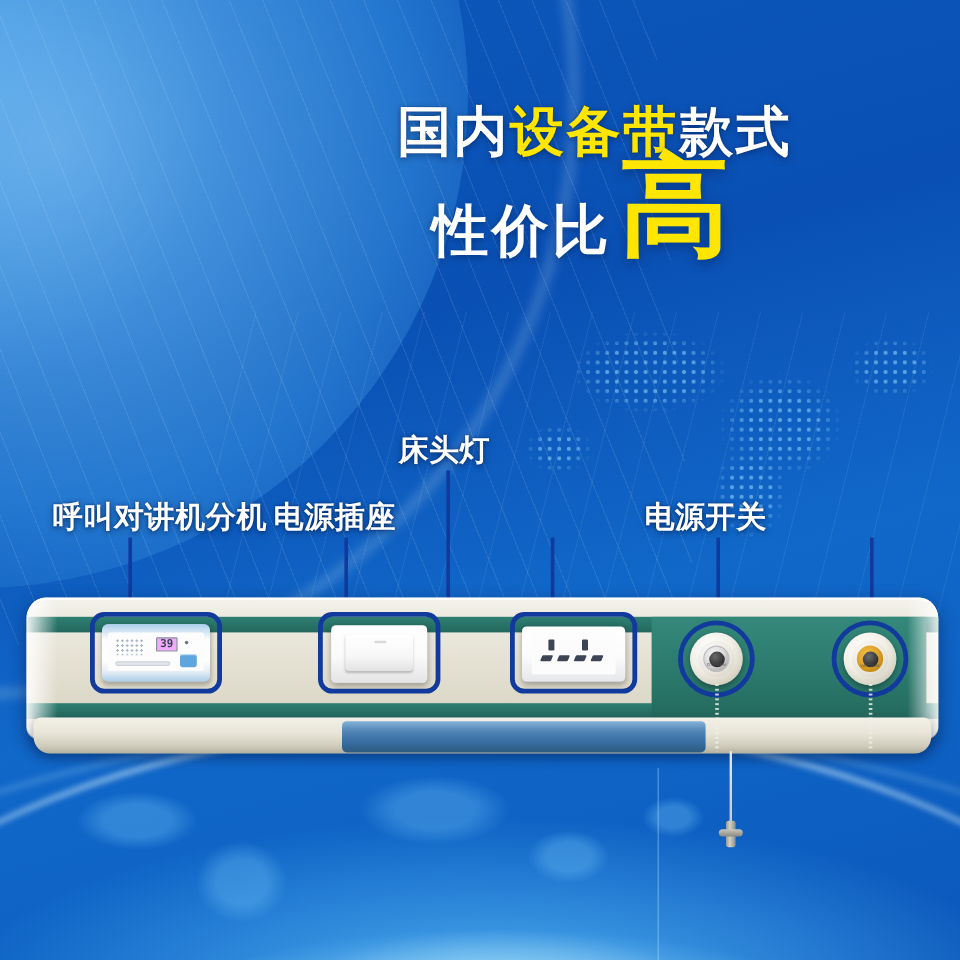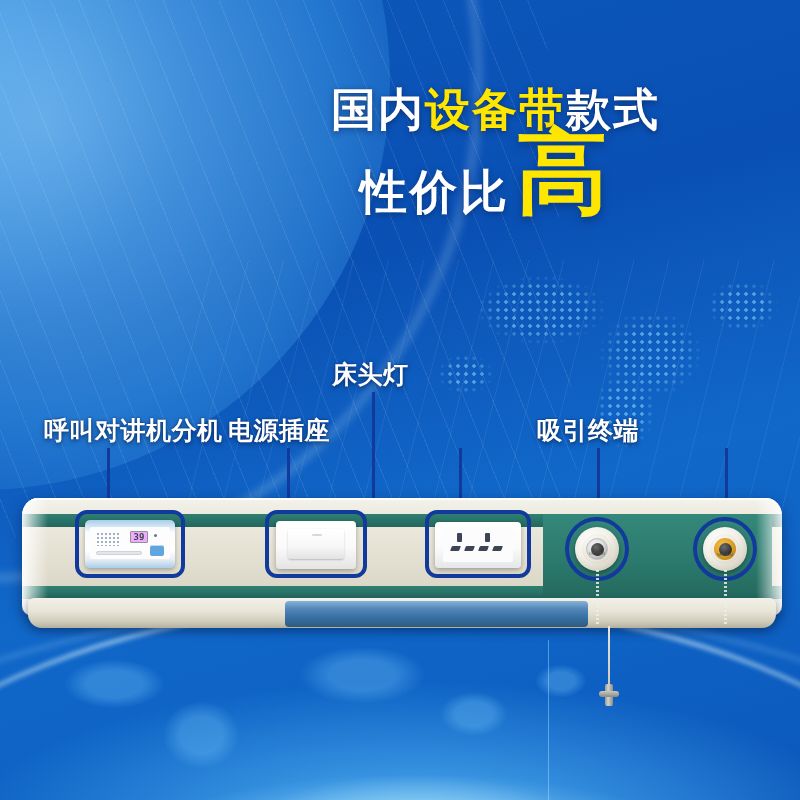--- a/index.html
+++ b/index.html
@@ -333,21 +333,21 @@
     <div class="leader" style="left:107px; top:448px; height:66px;"></div>
 
     <div class="callout-label" style="left:228px; top:414px;">电源插座</div>
     <div class="leader" style="left:287px; top:448px; height:66px;"></div>
 
     <div class="callout-label" style="left:332px; top:358px;">床头灯</div>
     <div class="leader" style="left:372px; top:392px; height:222px;"></div>
 
     <div class="leader" style="left:459px; top:448px; height:66px;"></div>
 
-    <div class="callout-label" style="left:537px; top:414px;">吸引终端</div>
+    <div class="callout-label" style="left:537px; top:414px;">电源开关</div>
     <div class="leader" style="left:597px; top:448px; height:84px;"></div>
 
     <div class="leader" style="left:725px; top:448px; height:84px;"></div>
   </div>
 
   <div class="panel-wrap">
 
     <div class="panel-body">
       <div class="stripe-top"></div>
       <div class="stripe-bot"></div>

